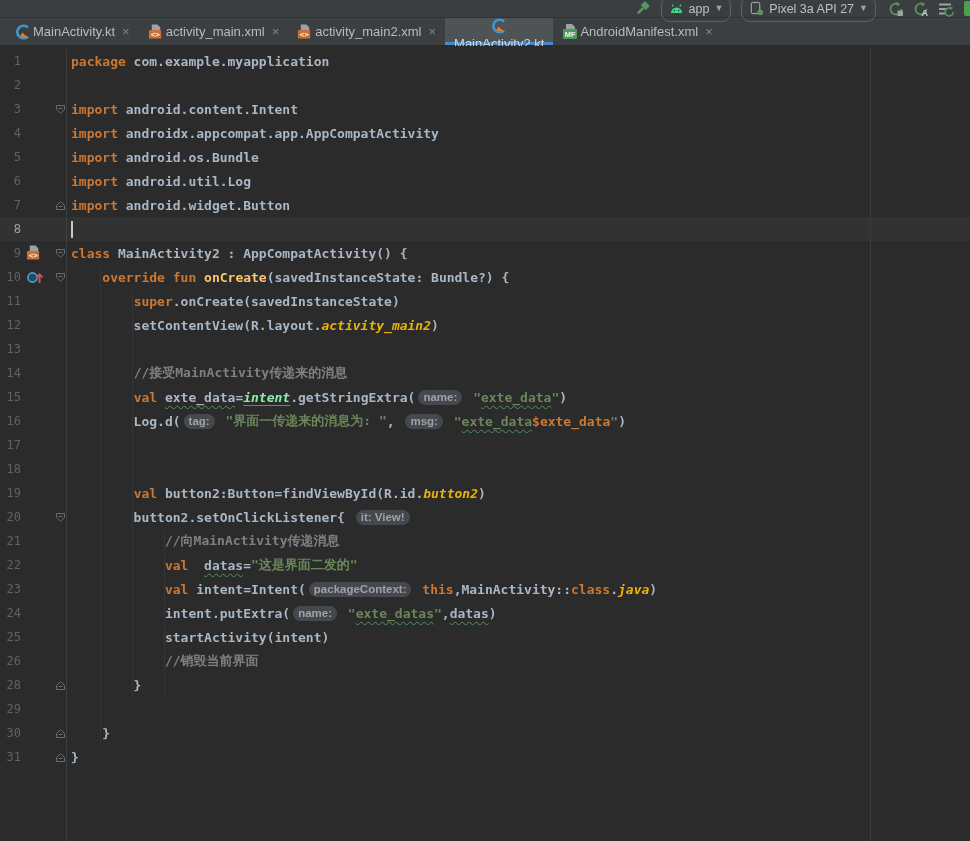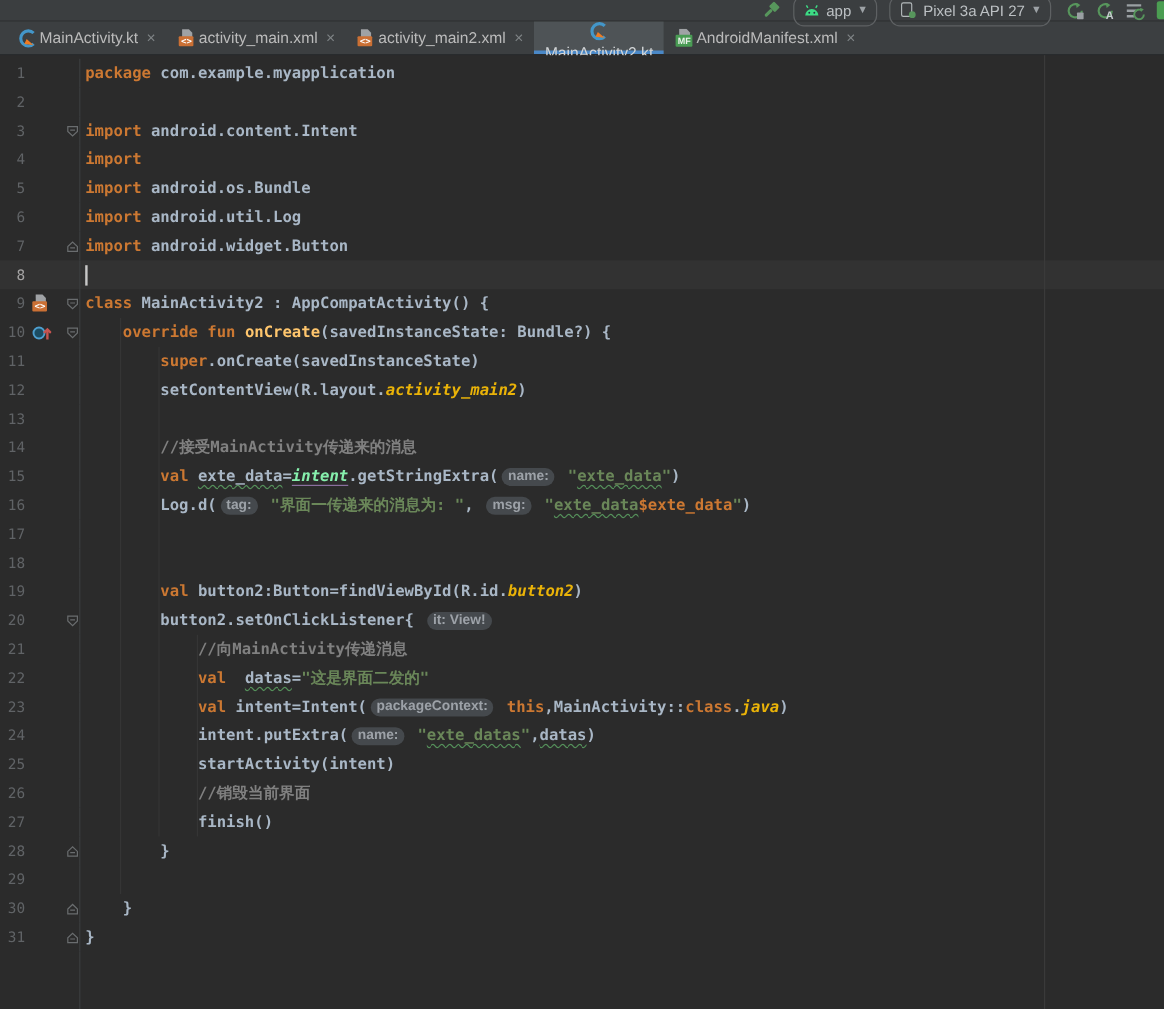--- a/index.html
+++ b/index.html
@@ -211,21 +211,21 @@
             <path d="M1.5 1.5h8v4L5.5 9.3l-4-3.8z" fill="#2b2b2b" stroke="#6a6d6f"></path>
             <path d="M3.5 4.5h4" stroke="#6a6d6f"></path>
           </svg>
         </span>
         <span class="code"><span class="kw">import</span><span class="pl"> android.content.Intent</span></span>
       </div>
       <div class="row">
         <span class="ln">4</span>
         <span class="gi"></span>
         <span class="fold"></span>
-        <span class="code"><span class="kw">import</span></span>
+        <span class="code"><span class="kw">import</span><span class="pl"> androidx.appcompat.app.AppCompatActivity</span></span>
       </div>
       <div class="row">
         <span class="ln">5</span>
         <span class="gi"></span>
         <span class="fold"></span>
         <span class="code"><span class="kw">import</span><span class="pl"> android.os.Bundle</span></span>
       </div>
       <div class="row">
         <span class="ln">6</span>
         <span class="gi"></span>
@@ -378,26 +378,20 @@
         <span class="fold"></span>
         <span class="code"><span class="pl">            startActivity(intent)</span></span>
       </div>
       <div class="row">
         <span class="ln">26</span>
         <span class="gi"></span>
         <span class="fold"></span>
         <span class="code"><span class="pl">            </span><span class="cm">//销毁当前界面</span></span>
       </div>
       <div class="row">
-        <span class="ln">27</span>
-        <span class="gi"></span>
-        <span class="fold"></span>
-        <span class="code"><span class="pl">            finish()</span></span>
-      </div>
-      <div class="row">
         <span class="ln">28</span>
         <span class="gi"></span>
         <span class="fold">
           <svg width="11" height="11" viewBox="0 0 11 11">
             <path d="M1.5 9.5h8v-4L5.5 1.7l-4 3.8z" fill="#2b2b2b" stroke="#6a6d6f"></path>
             <path d="M3.5 6.5h4" stroke="#6a6d6f"></path>
           </svg>
         </span>
         <span class="code"><span class="pl">        }</span></span>
       </div>

